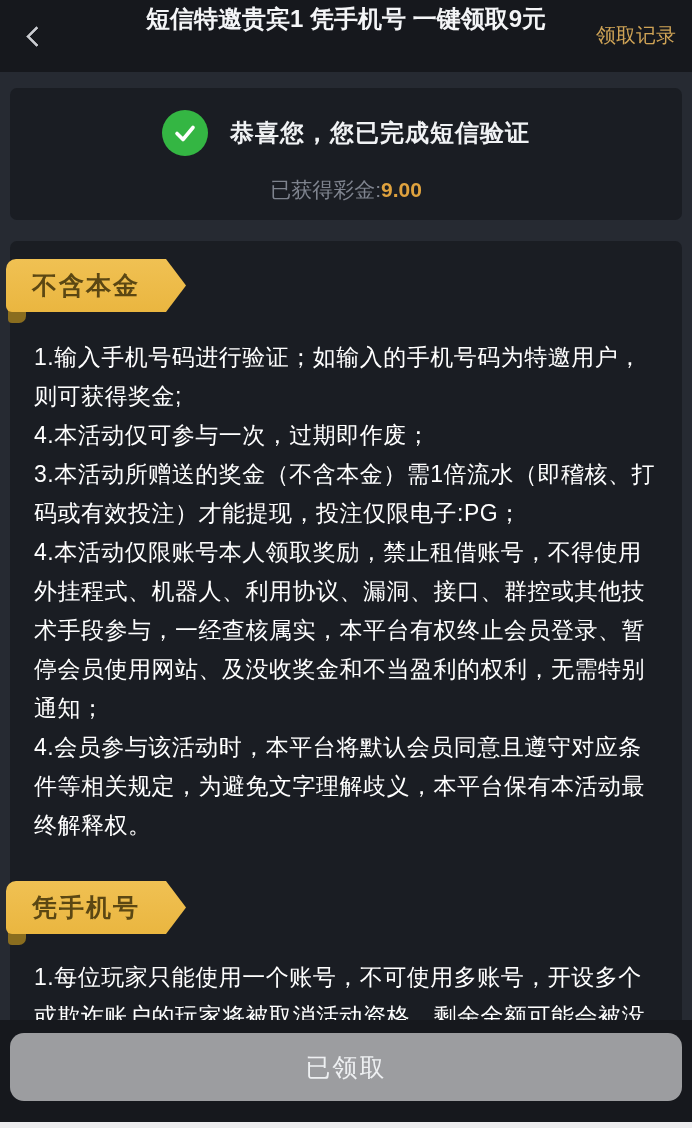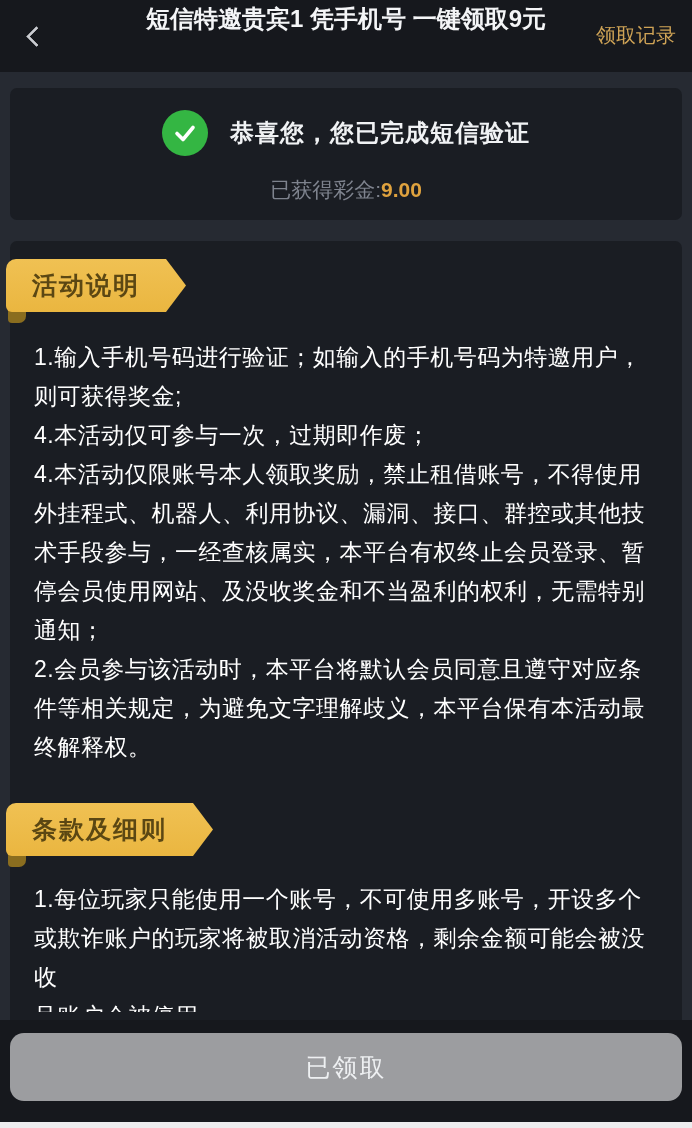--- a/index.html
+++ b/index.html
@@ -112,33 +112,34 @@
     </div>
     <div class="bonus-row">
       <span class="bonus-label">已获得彩金:</span><span class="bonus-amount">9.00</span>
     </div>
   </div>
 
   <div class="card content-card">
 
     <div class="ribbon-wrap">
       <span class="ribbon-fold"></span>
-      <span class="ribbon">活动说明</span>
+      <span class="ribbon">不含本金</span>
     </div>
 
     <div class="rules">
       <p>1.输入手机号码进行验证；如输入的手机号码为特邀用户，则可获得奖金;</p>
       <p>4.本活动仅可参与一次，过期即作废；</p>
+      <p>3.本活动所赠送的奖金（不含本金）需1倍流水（即稽核、打码或有效投注）才能提现，投注仅限电子:PG；</p>
       <p>4.本活动仅限账号本人领取奖励，禁止租借账号，不得使用外挂程式、机器人、利用协议、漏洞、接口、群控或其他技术手段参与，一经查核属实，本平台有权终止会员登录、暂停会员使用网站、及没收奖金和不当盈利的权利，无需特别通知；</p>
-      <p>2.会员参与该活动时，本平台将默认会员同意且遵守对应条件等相关规定，为避免文字理解歧义，本平台保有本活动最终解释权。</p>
+      <p>4.会员参与该活动时，本平台将默认会员同意且遵守对应条件等相关规定，为避免文字理解歧义，本平台保有本活动最终解释权。</p>
     </div>
 
     <div class="ribbon-wrap second">
       <span class="ribbon-fold"></span>
-      <span class="ribbon">条款及细则</span>
+      <span class="ribbon">凭手机号</span>
     </div>
 
     <div class="rules rules-terms">
       <p>1.每位玩家只能使用一个账号，不可使用多账号，开设多个或欺诈账户的玩家将被取消活动资格，剩余金额可能会被没收</p>
       <p class="clipped-line">且账户会被停用。</p>
     </div>
 
   </div>
 
   <div class="bottom-bar">

